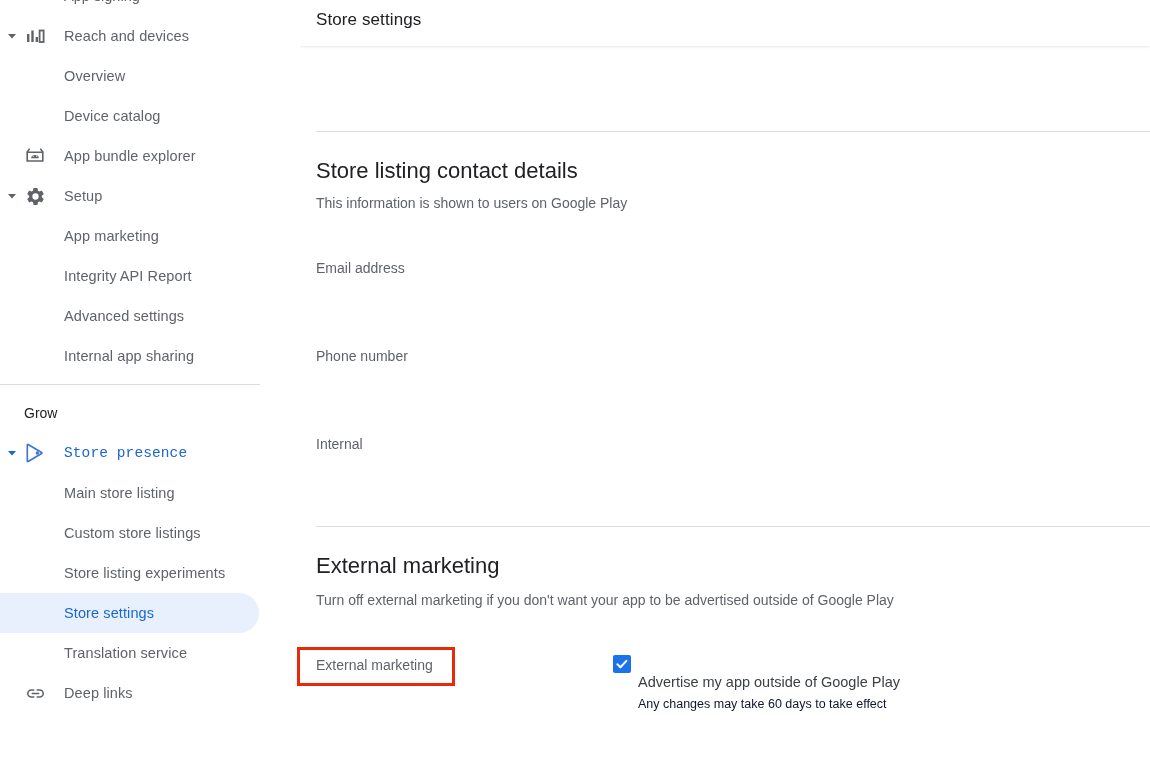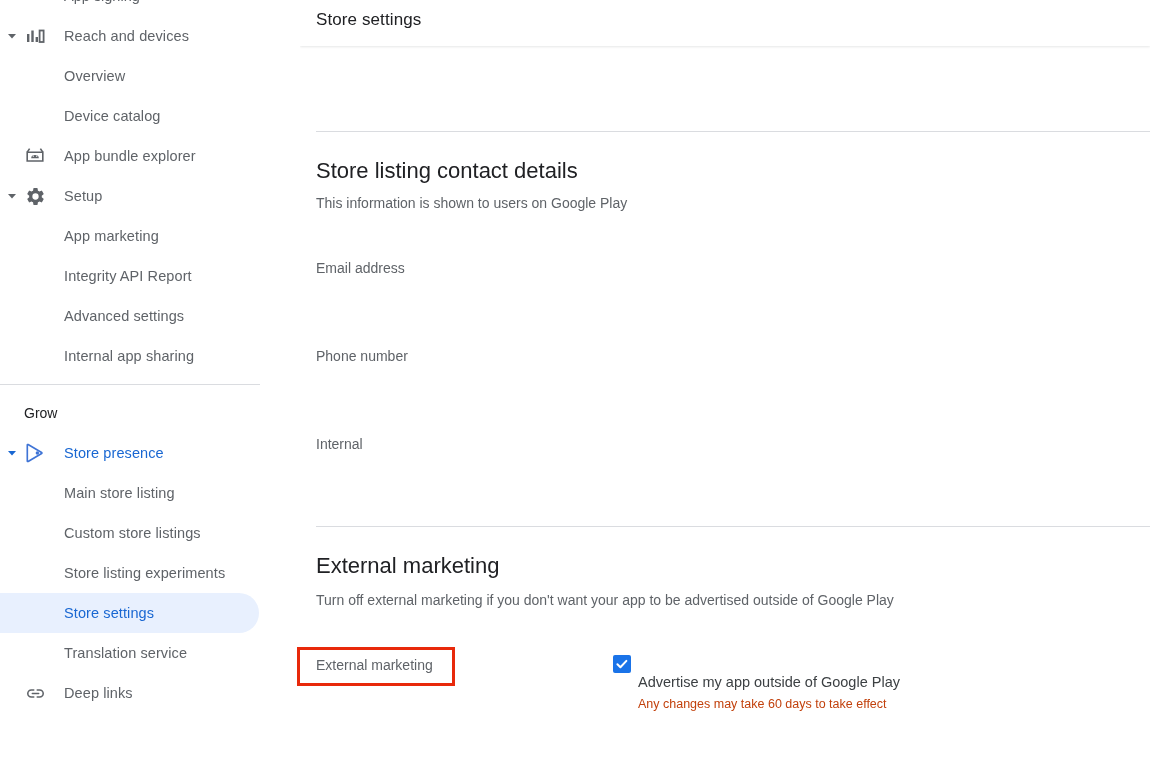--- a/index.html
+++ b/index.html
@@ -51,21 +51,21 @@
     margin-left: 64px;
     font-size: 14.5px;
     letter-spacing: .1px;
     white-space: nowrap;
   }
   .nav-item.child .label { }
   .nav-item.selected {
     background: #e8f0fe;
   }
   .nav-item.selected .label { color: #1967d2; font-weight: 500; }
-  .nav-item.active-parent .label { color: #1967d2; }
+  .nav-item.active-parent .label { color: #1967d2; font-family: Liberation Mono, monospace; }
   .section-label {
     height: 40px;
     display: flex; align-items: center;
     padding-left: 24px;
     font-size: 14px;
     color: #202124;
   }
   .divider-side {
     width: 260px;
     height: 1px;
@@ -188,21 +188,21 @@
     cursor: pointer;
   }
   .cb-texts { margin-left: 25px; }
   .cb-main {
     font-size: 14.5px;
     color: #3c4043;
     line-height: 18px;
   }
   .cb-sub {
     font-size: 12.5px;
-    color: #c2410c;
+    color: #0f172a;
     margin-top: 5px;
     line-height: 16px;
   }
 </style>
 </head>
 <body>
 
 <div class="app">
 
   <nav class="sidebar">

